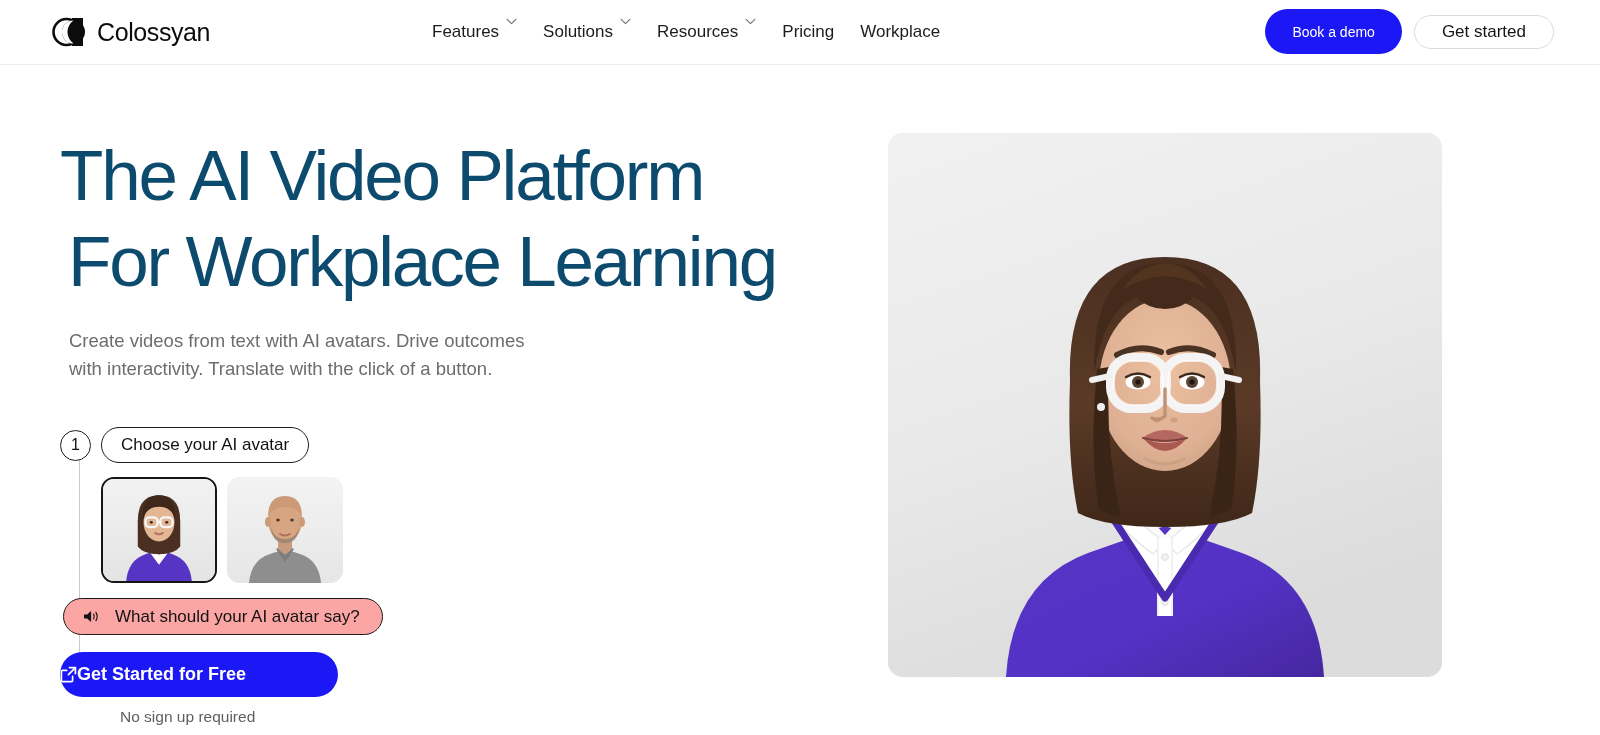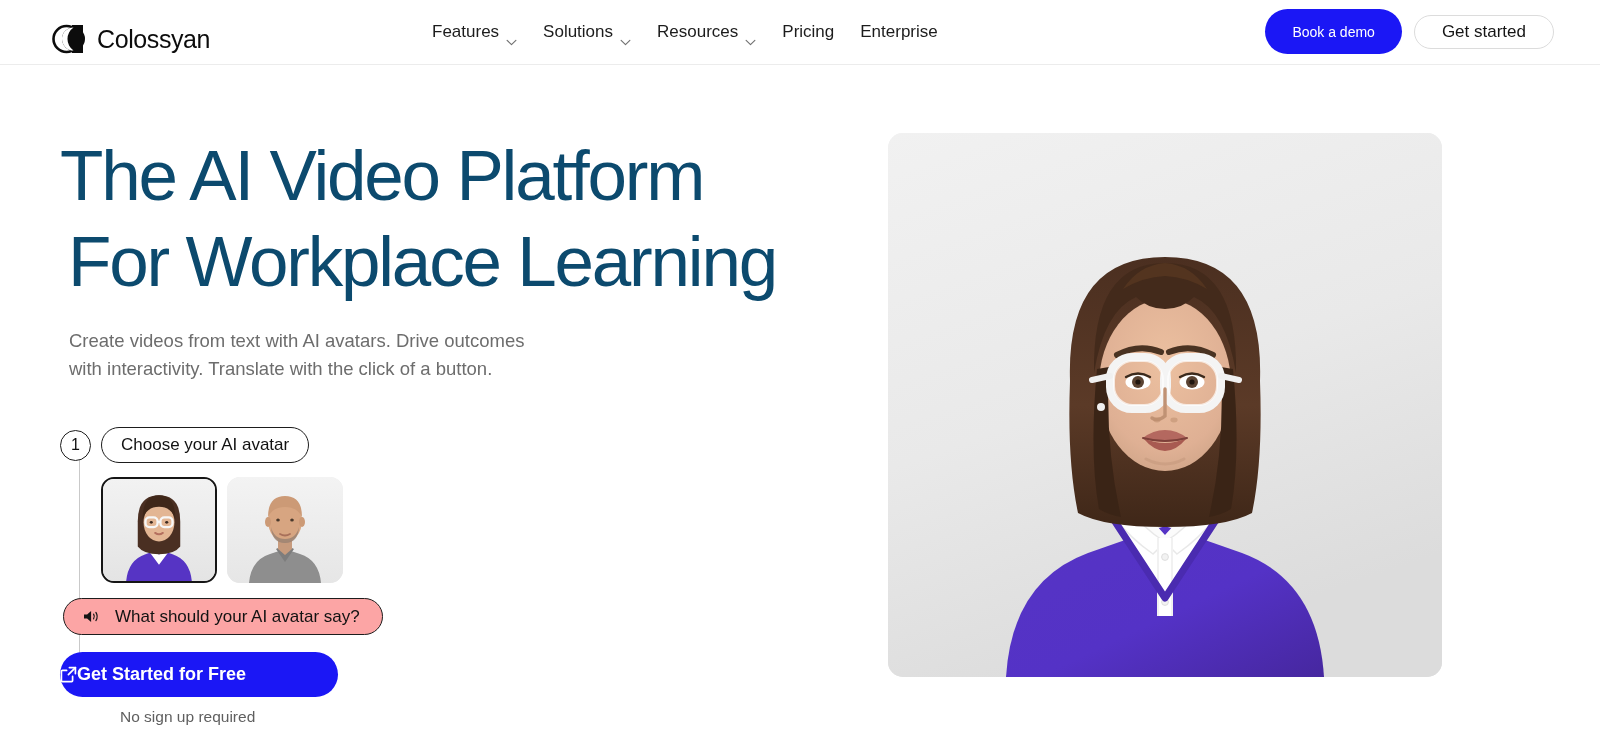--- a/index.html
+++ b/index.html
@@ -23,42 +23,41 @@
   }
 
   .brand {
     position: absolute;
     left: 52px;
     top: 15px;
     display: flex;
     align-items: center;
     gap: 11px;
     text-decoration: none;
-    margin-top: 7px;
   }
   .brand-mark { width: 34px; height: 34px; display: block; }
   .brand-name {
     font-size: 25px;
     font-weight: 500;
     letter-spacing: -0.4px;
     color: #0c0c0c;
     line-height: 1;
   }
 
   .main-nav {
     position: absolute;
     left: 432px;
     top: 18px;
     display: flex;
     align-items: center;
     gap: 0px;
   }
   .nav-item {
     display: flex;
-    align-items: flex-end;
+    align-items: flex-start;
     gap: 7px;
     padding: 0 13px;
     font-size: 17px;
     color: #1c1c1c;
     cursor: pointer;
     line-height: 28px;
     white-space: nowrap;
   }
   .nav-item:first-child { padding-left: 0; }
   .chev { width: 11px; height: 7px; display: block; opacity: .72; }
@@ -299,21 +298,21 @@
       <span>
         <svg class="chev" viewBox="0 0 12 8">
             <path d="M1 1.6 L6 6.4 L11 1.6" fill="none" stroke="#3a3a3a" stroke-width="1.3" stroke-linecap="round" stroke-linejoin="round"></path>
           </svg>
       </span>
     </div>
     <div class="nav-item">
       <span>Pricing</span>
     </div>
     <div class="nav-item">
-      <span>Enterprise</span>
+      <span>Workplace</span>
     </div>
   </nav>
 
   <div class="header-actions">
     <button class="btn-demo">Book a demo</button>
     <button class="btn-getstarted">Get started</button>
   </div>
 
 </header>
 

